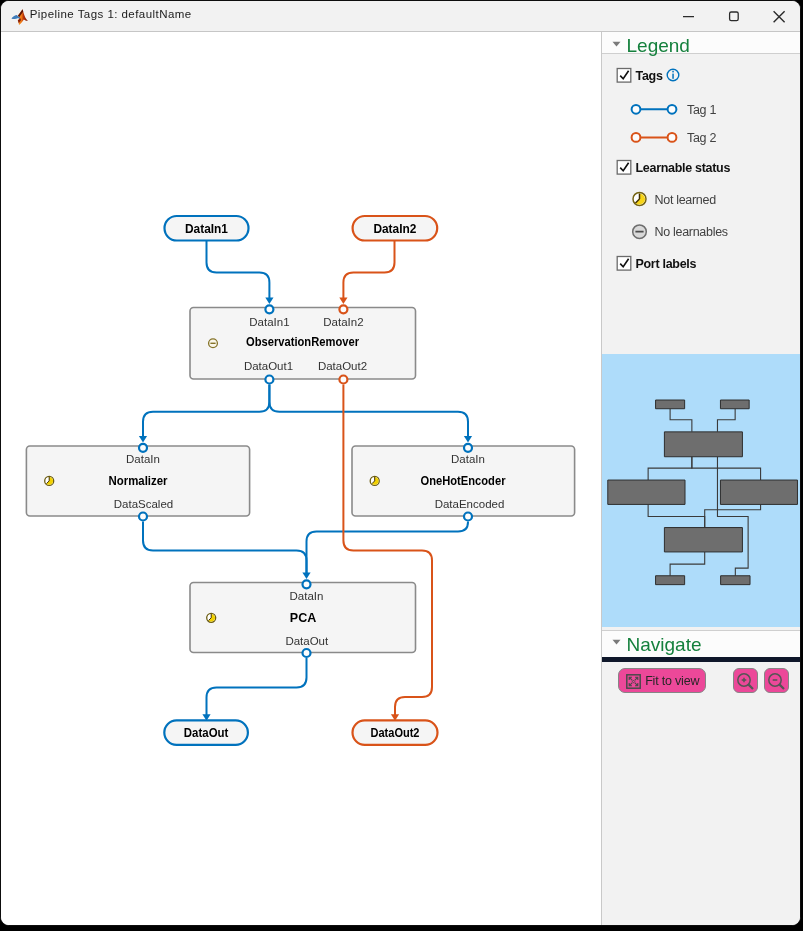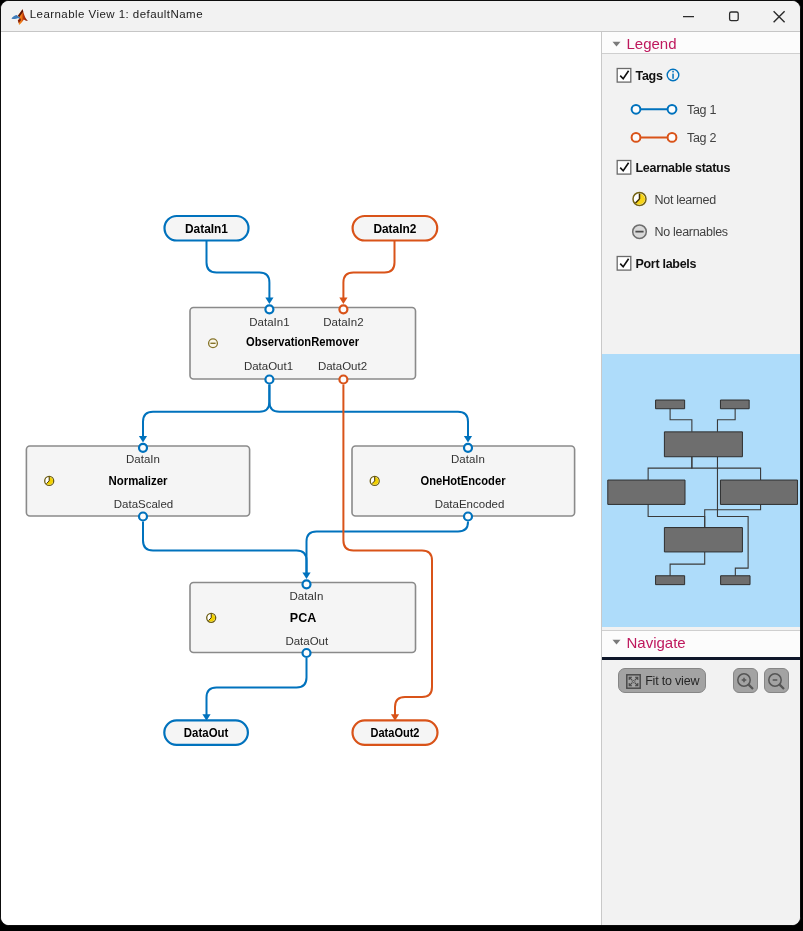--- a/index.html
+++ b/index.html
@@ -7,25 +7,25 @@
        font-family:"Liberation Sans", sans-serif;}
   .window{position:absolute;left:0;top:0;width:801px;height:926px;background:#fff;
           border-radius:9px;border:1.5px solid #0d0d0d;box-sizing:border-box;overflow:hidden;}
   .titlebar{position:absolute;left:0;top:0;width:100%;height:29.5px;background:#f2f2f2;
             border-bottom:1.5px solid #c6c6c6;}
   .title{position:absolute;left:28.7px;top:5.5px;font-size:11.5px;line-height:14px;letter-spacing:0.45px;color:#1b1b1b;}
   .canvas{position:absolute;left:0;top:31px;width:600px;height:895px;background:#fff;}
   .sidebar{position:absolute;left:600px;top:31px;width:201px;height:895px;background:#f2f2f2;
            border-left:1.5px solid #c9c9c9;box-sizing:border-box;}
   .sechead{position:absolute;left:600.5px;width:200.5px;height:21px;background:#fcfcfc;
-           font-size:15px;color:#be185d;}
+           font-size:19px;color:#15803d;}
   .sechead .lbl{position:absolute;left:25px;top:3px;}
   .svgabs{position:absolute;}
   .btn{position:absolute;box-sizing:border-box;border:1px solid #868686;border-radius:5px;
-       background:#a3a3a3;}
+       background:#ec4899;}
 </style>
 </head>
 <body>
 <div class="window">
   <div class="titlebar">
     <svg class="svgabs" style="left:9.5px;top:6.5px" width="17" height="17" viewBox="0 0 16 16">
       <defs>
         <linearGradient id="mlg" gradientUnits="userSpaceOnUse" x1="6.4" y1="0" x2="16" y2="0">
           <stop offset="0" stop-color="#d86012"></stop>
             <stop offset="0.18" stop-color="#ef8a1e"></stop>
@@ -33,21 +33,21 @@
             <stop offset="0.55" stop-color="#b93509"></stop>
           <stop offset="0.8" stop-color="#8c2009"></stop>
             <stop offset="1" stop-color="#7d1c07"></stop>
         </linearGradient>
       </defs>
       <path d="M0.4,9.9 C1.9,8.1 4,6.8 5.5,6.7 L7.2,8.2 L9.4,3.8 L10.8,5.9 L8.4,10.7 L6.6,9.3 C4.8,10.3 2.3,10.9 0.4,9.9 Z" fill="#3f7dbb"></path>
       <path d="M10.9,1.2 C11.6,3.9 12.5,7.3 13.7,9.3 C14.6,10.8 15.7,11.9 16,12.2 C14.7,12.4 13.2,11.8 12.1,10.9 L10.2,13.3 C9.4,14.3 8.6,15.3 7.5,15.9 C7.4,14.3 7.1,12.9 6.4,11.8 L8.7,9.4 L6.5,7.3 Z" fill="url(#mlg)"></path>
       <path d="M10.9,1.2 L6.5,7.3 L7.8,8.5 L11.5,3.4 Z" fill="#5c1507"></path>
       <path d="M8.7,9.4 L6.4,11.8 C6.9,12.6 7.1,13.4 7.3,14.3 L9.5,11.3 Z" fill="#8c2108"></path>
     </svg>
-    <span class="title">Learnable View 1: defaultName</span>
+    <span class="title">Pipeline Tags 1: defaultName</span>
     <svg class="svgabs" style="left:676px;top:0" width="115" height="30" viewBox="0 0 115 30">
       <line x1="6" y1="15.6" x2="17" y2="15.6" stroke="#2b2b2b" stroke-width="1.4"></line>
       <rect x="52.6" y="11" width="8.6" height="8.6" rx="1.6" fill="none" stroke="#2b2b2b" stroke-width="1.3"></rect>
       <path d="M96.6 10.2 L107.6 21.2 M107.6 10.2 L96.6 21.2" stroke="#2b2b2b" stroke-width="1.4"></path>
     </svg>
   </div>
 
   <div class="canvas">
     <svg width="599" height="895" viewBox="0 31 599 895" font-family="Liberation Sans, sans-serif">
       <g fill="none" stroke="#0072BD" stroke-width="2">
@@ -207,21 +207,21 @@
         <rect x="25.4" y="445" width="223.2" height="70" vector-effect="non-scaling-stroke"></rect>
         <rect x="351" y="445" width="222.6" height="70" vector-effect="non-scaling-stroke"></rect>
         <rect x="189" y="581.5" width="225.5" height="70" vector-effect="non-scaling-stroke"></rect>
         <rect x="163.5" y="720" width="84" height="25.5" vector-effect="non-scaling-stroke"></rect>
         <rect x="351.5" y="720" width="85" height="25.5" vector-effect="non-scaling-stroke"></rect>
       </g>
     </g>
   </svg>
   </div>
 
-  <div class="sechead" style="top:628.5px;height:26px;border-top:1px solid #cfcfcf;border-bottom:3px solid #0f172a;">
+  <div class="sechead" style="top:628.5px;height:26px;border-top:1px solid #cfcfcf;border-bottom:5px solid #0f172a;">
     <svg class="svgabs" style="left:10px;top:8.5px" width="9" height="6">
         <polygon points="0.5,0.8 8.5,0.8 4.5,5.6" fill="#7a7a7a"></polygon>
       </svg>
     <span class="lbl">Navigate</span>
   </div>
   <div class="btn" style="left:616.5px;top:666.7px;width:88px;height:25.6px;border-radius:7px;">
     <svg class="svgabs" style="left:7px;top:5.3px" width="15" height="15" viewBox="0 0 15 15">
       <rect x="0.8" y="0.8" width="13.4" height="13.4" fill="none" stroke="#4a4a4a" stroke-width="1.5"></rect>
       <path d="M3.4,3.4 L6.3,6.3 M3.2,6 V3.2 H6 M11.6,11.6 L8.7,8.7 M11.8,9 V11.8 H9 M11.6,3.4 L8.7,6.3 M9,3.2 H11.8 V6 M3.4,11.6 L6.3,8.7 M3.2,9 V11.8 H6" stroke="#4a4a4a" stroke-width="1.1" fill="none"></path>
       <rect x="6.6" y="6.6" width="1.8" height="1.8" fill="none" stroke="#4a4a4a" stroke-width="0.9" transform="rotate(45 7.5 7.5)"></rect>

